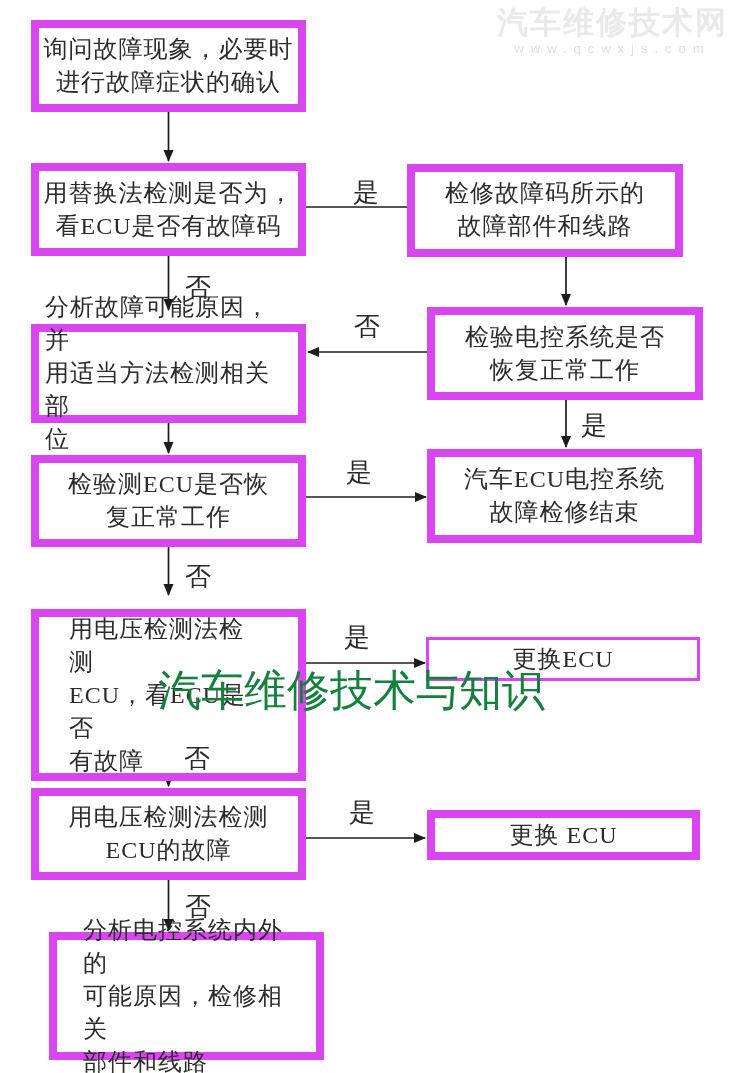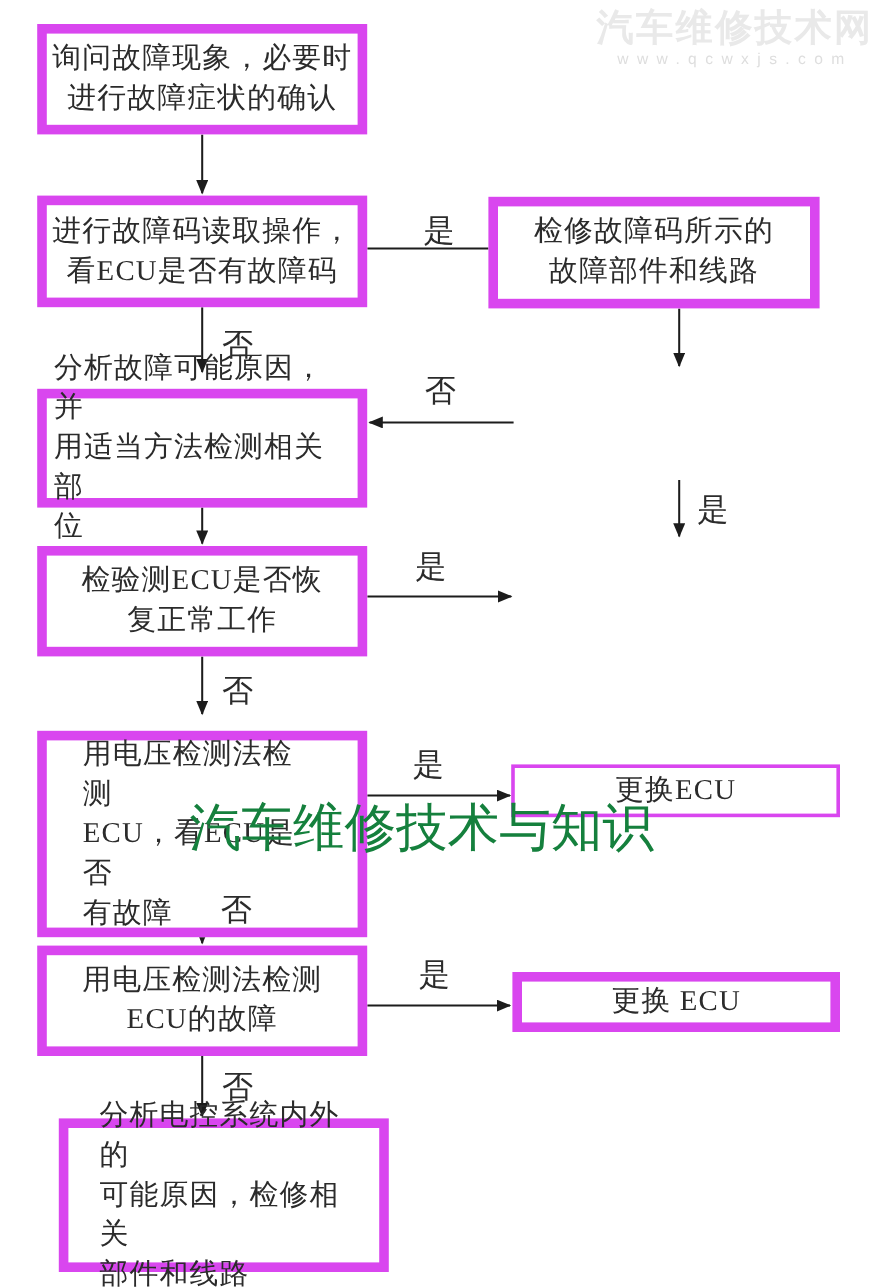--- a/index.html
+++ b/index.html
@@ -114,21 +114,21 @@
       <line x1="306" y1="663" x2="425" y2="663" marker-end="url(#arrow)"></line>
       <line x1="168.5" y1="733" x2="168.5" y2="786" marker-end="url(#arrow)"></line>
       <line x1="306" y1="838" x2="425" y2="838" marker-end="url(#arrow)"></line>
       <line x1="168.5" y1="880" x2="168.5" y2="930" marker-end="url(#arrow)"></line>
     </g>
   </svg>
 
   <div class="flowbox" style="left:31px; top:20px; width:275px; height:92px;">询问故障现象，必要时
 进行故障症状的确认</div>
 
-  <div class="flowbox" style="left:31px; top:163px; width:275px; height:93px;">进行故障码读取操作，
+  <div class="flowbox" style="left:31px; top:163px; width:275px; height:93px;">用替换法检测是否为，
 看ECU是否有故障码</div>
 
   <div class="flowbox left-align" style="left:31px; top:312px; width:275px; height:99px; padding:0 6px;margin-top:12px;">分析故障可能原因，并
 用适当方法检测相关部
 位</div>
 
   <div class="flowbox" style="left:31px; top:455px; width:275px; height:92px;">检验测ECU是否恢
 复正常工作</div>
 
   <div class="flowbox left-align" style="left:31px; top:597px; width:275px; height:172px; padding:0 30px;margin-top:12px;">用电压检测法检测
@@ -138,21 +138,25 @@
   <div class="flowbox" style="left:31px; top:788px; width:275px; height:92px;">用电压检测法检测
 ECU的故障</div>
 
   <div class="flowbox left-align" style="left:31px; top:932px; width:275px; height:128px; padding:0 26px;margin-left:18px;">分析电控系统内外的
 可能原因，检修相关
 部件和线路</div>
 
   <div class="flowbox" style="left:407px; top:164px; width:276px; height:93px;font-family:Liberation Mono, monospace;">检修故障码所示的
 故障部件和线路</div>
 
+  <div class="flowbox" style="left:427px; top:307px; width:276px; height:93px;">检验电控系统是否
+恢复正常工作</div>
 
+  <div class="flowbox" style="left:427px; top:449px; width:275px; height:94px;">汽车ECU电控系统
+故障检修结束</div>
 
   <div class="flowbox" style="left:426px; top:637px; width:274px; height:44px; border-width:3px;">更换ECU</div>
 
   <div class="flowbox" style="left:427px; top:810px; width:273px; height:50px;">更换 ECU</div>
 
   <div class="edge-label" style="left:366px; top:192px;">是</div>
   <div class="edge-label" style="left:198px; top:287px;">否</div>
   <div class="edge-label" style="left:367px; top:326px;">否</div>
   <div class="edge-label" style="left:594px; top:425px;">是</div>
   <div class="edge-label" style="left:359px; top:472px;">是</div>

